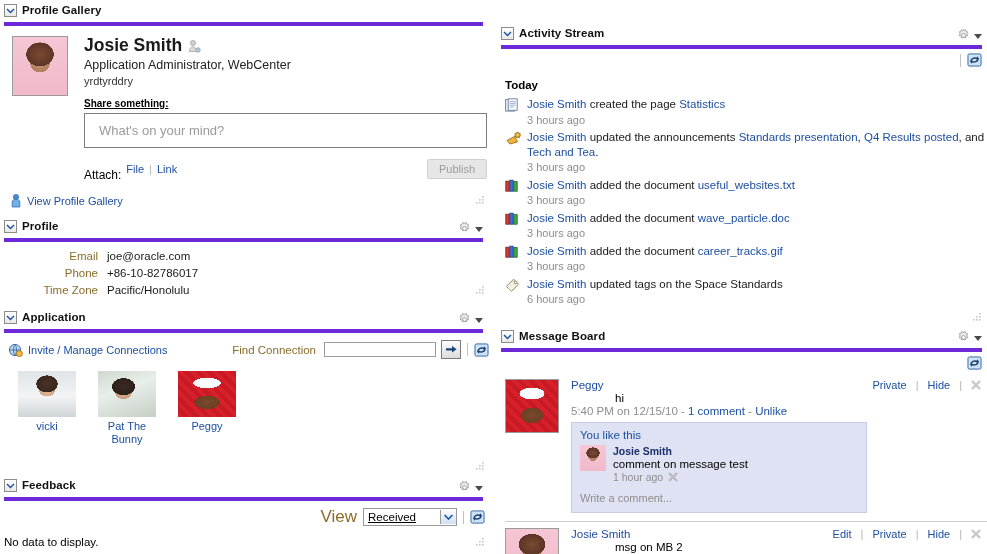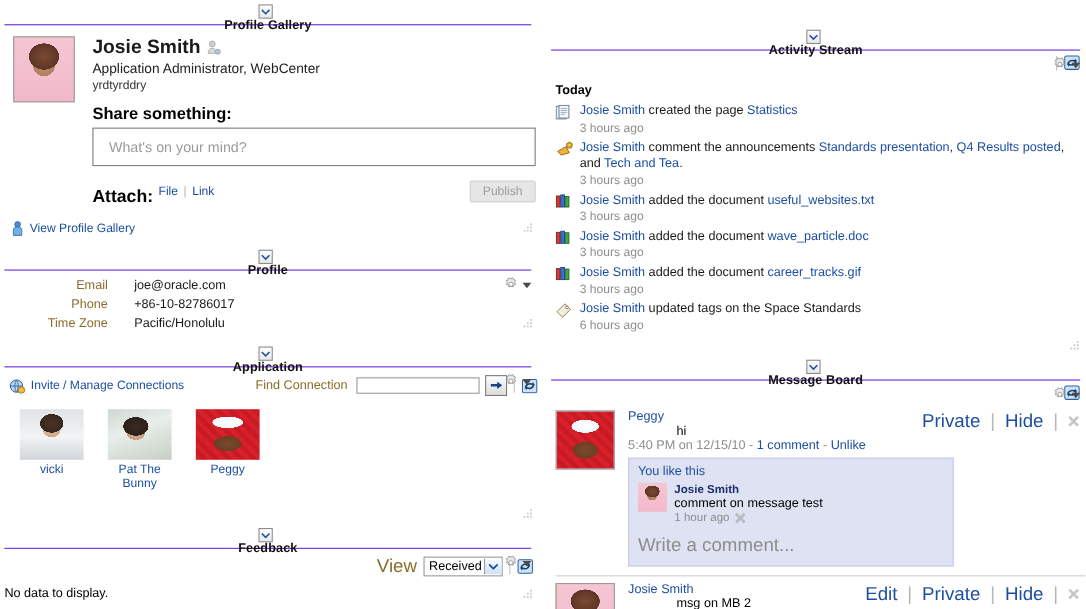--- a/index.html
+++ b/index.html
@@ -9,25 +9,24 @@
     font-family:"Liberation Sans","DejaVu Sans",sans-serif;
     font-size:11px;
     color:#000000;
     overflow:hidden;
   }
   .page{position:relative;width:987px;height:554px;}
 
   
   .sec-head{
     position:relative;
-    display:flex;align-items:center;
-    border-bottom:1px solid #6d28d9;
+    display:flex;
+    border-bottom:4px solid #6d28d9;
     padding-bottom:2px;
     height:16px;
-    flex-direction:column;
   }
   .sec-title{
     font-weight:bold;font-size:11.5px;color:#111;
     letter-spacing:0.1px;
     white-space:nowrap;
   }
   .disc{
     width:13px;height:13px;
     border:1px solid #8b8b8b;
     background:linear-gradient(#ffffff,#e8e8e8);
@@ -62,41 +61,41 @@
   #profile-gallery-head{margin:4px 6px 0 4px;}
   .pg-body{display:flex;margin:10px 0 0 12px;}
   .avatar-lg{
     width:54px;height:58px;border:1px solid #9a9a9a;flex:0 0 auto;
     overflow:hidden;position:relative;background:#cbb39c;
   }
   .pg-info{margin-left:16px;flex:1 1 auto;}
   .pg-name{font-size:17.5px;font-weight:bold;color:#1a1a1a;display:flex;align-items:center;gap:6px;line-height:1.1;}
   .pg-title{font-size:12.5px;color:#222;margin-top:3px;}
   .pg-hand{font-size:11px;color:#333;margin-top:3px;}
-  .share-label{font-weight:bold;font-size:15px;margin-top:11px;}
+  .share-label{font-weight:bold;font-size:10px;margin-top:11px;text-decoration:underline;}
   .share-box{
     margin-top:4px;width:403px;height:35px;border:1px solid #7d7d7d;
     background:#fff;box-sizing:border-box;
     display:flex;align-items:center;padding-left:14px;
   }
   .share-ph{color:#9b9b9b;font-size:13px;}
   .attach-row{display:flex;align-items:center;margin-top:7px;width:403px;}
-  .attach-lbl{font-weight:bold;font-size:16px;margin-top:13px;}
+  .attach-lbl{font-weight:normal;font-size:12px;margin-top:13px;}
   .lnk{color:#1d4fa0;text-decoration:none;font-size:11px;}
   .sep-pipe{color:#b5b5b5;margin:0 5px;}
   .publish-btn{
     margin-left:auto;background:#e6e6e6;border:1px solid #d0d0d0;
     color:#9c9c9c;font-size:11px;padding:3px 11px;border-radius:2px;
   }
   .vpg-row{display:flex;align-items:center;margin:12px 0 0 10px;gap:5px;}
 
   
   .prof-rows{margin-top:6px;}
   .prow{display:flex;font-size:11.5px;line-height:17px;}
-  .plabel{width:98px;text-align:right;color:#8a6d2b;padding-right:24px;}
+  .plabel{width:98px;text-align:right;color:#8a6d2b;padding-right:9px;}
   .pval{color:#1a1a1a;}
 
   
   .conn-row{display:flex;margin-top:7px;padding-left:8px;}
   .conn-manage{display:flex;align-items:center;gap:5px;}
   .find-lbl{color:#8a6d2b;font-size:11.5px;margin-right:8px;}
   .find-input{width:112px;height:15px;border:1px solid #9c9c9c;background:#fff;box-sizing:border-box;}
   .go-btn{
     width:18px;height:17px;border:1px solid #7b7b7b;
     background:linear-gradient(#fdfdfd,#dcdcdc);
@@ -107,21 +106,21 @@
   .conn-thumb{width:58px;height:46px;border:0;overflow:hidden;position:relative;}
   .conn-name{color:#1d4fa0;font-size:11px;margin-top:3px;line-height:13px;}
 
   
   .fb-row{display:flex;align-items:center;justify-content:flex-end;margin-top:6px;padding-right:4px;}
   .view-lbl{color:#8a6d2b;font-size:17px;margin-right:6px;}
   .select{
     display:inline-flex;align-items:center;
     border:1px solid #9a9a9a;background:#fff;height:16px;padding:0 0 0 4px;font-size:11.5px;
   }
-  .select .val{padding-right:2px;}
+  .select .val{padding-right:24px;text-decoration:underline;}
   .sel-arrow{
     width:15px;height:14px;background:linear-gradient(#fbfcff,#cfe0f5);
     border-left:1px solid #9a9a9a;display:inline-flex;align-items:center;justify-content:center;
   }
   .nodata{font-size:11.5px;margin-top:9px;padding-left:4px;}
 
   
   .tool-row{display:flex;align-items:center;justify-content:flex-end;margin-top:4px;padding-right:5px;}
   .today{font-weight:bold;font-size:11.5px;margin:12px 0 3px 8px;}
   .act{display:flex;margin:0 0 0 8px;padding-top:3px;}
@@ -132,36 +131,36 @@
 
   
   .msg{display:flex;margin-top:9px;padding-left:8px;}
   .msg-av{width:52px;height:52px;flex:0 0 52px;border:1px solid #9a9a9a;overflow:hidden;position:relative;}
   .msg-main{flex:1 1 auto;padding-left:12px;}
   .msg-head{display:flex;align-items:flex-start;}
   .msg-author{color:#1d4fa0;font-size:11.5px;}
   .msg-body{font-size:11.5px;margin-top:1px;padding-left:44px;}
   .msg-meta{font-size:11.5px;color:#8d8d8d;margin-top:1px;}
   .msg-meta a{color:#1d4fa0;text-decoration:none;}
-  .msg-acts{margin-left:auto;display:flex;align-items:center;font-size:17px;gap:4px;padding-right:6px;}
+  .msg-acts{margin-left:auto;display:flex;align-items:center;font-size:11px;gap:4px;padding-right:6px;}
   .msg-acts a{color:#1d4fa0;text-decoration:none;}
   .xicon{width:10px;height:10px;opacity:.55;}
 
   .cmt-box{
     background:#dfe2f2;border:1px solid #c7cbe6;margin-top:5px;
     padding:6px 8px 8px 8px;width:296px;box-sizing:border-box;
   }
   .cmt-like{color:#1d4fa0;font-size:11.5px;}
   .cmt{display:flex;margin-top:4px;}
   .cmt-av{width:26px;height:26px;flex:0 0 26px;overflow:hidden;position:relative;border:0;}
   .cmt-main{padding-left:7px;}
   .cmt-author{color:#1a2f6b;font-size:10.5px;font-weight:bold;}
   .cmt-text{font-size:11.5px;margin-top:1px;}
   .cmt-time{font-size:10.5px;color:#8d8d8d;margin-top:1px;display:flex;align-items:center;gap:5px;}
-  .cmt-write{color:#8d8d8d;font-size:17px;margin-top:9px;}
+  .cmt-write{color:#8d8d8d;font-size:11px;margin-top:9px;}
 
   .hr-soft{height:1px;background:#cfcfcf;margin:8px 0 0 8px;}
 
   
   .ph-josie{
     background:
       radial-gradient(ellipse 42% 34% at 50% 30%, #7a4a33 0%, #5d3525 60%, rgba(93,53,37,0) 61%),
       radial-gradient(ellipse 26% 24% at 50% 44%, #c29274 0%, #b07d5e 70%, rgba(176,125,94,0) 71%),
       linear-gradient(#f5c6d4 0%,#f1b9c9 100%),
       #e7c4b0;
@@ -461,21 +460,21 @@
 
     <div class="act">
       <span class="act-ico">
         <svg width="16" height="15" viewBox="0 0 16 15">
           <path d="M2 9.6 L9.5 5.4 L12.6 10.8 L5.1 13z" fill="#f2b33d" stroke="#9a6d12" stroke-width="0.9"></path>
           <circle cx="12.6" cy="4.2" r="2.6" fill="#fbe08a" stroke="#9a6d12" stroke-width="0.9"></circle>
           <path d="M12.6 0.8l.8 2 2.1.2-1.6 1.4.5 2-1.8-1.1-1.8 1.1.5-2-1.6-1.4 2.1-.2z" fill="#ffd24d" stroke="#9a6d12" stroke-width="0.6"></path>
         </svg>
       </span>
       <span class="act-txt">
-        <a href="#">Josie Smith</a><span> comment the announcements </span><a href="#">Standards presentation</a>, <a href="#">Q4 Results posted</a>, and <a href="#">Tech and Tea</a><span>.</span>
+        <a href="#">Josie Smith</a><span> updated the announcements </span><a href="#">Standards presentation</a>, <a href="#">Q4 Results posted</a>, and <a href="#">Tech and Tea</a><span>.</span>
         <div class="act-time">3 hours ago</div>
       </span>
     </div>
 
     <div class="act">
       <span class="act-ico">
         <svg width="14" height="14" viewBox="0 0 14 14">
           <rect x="0.8" y="2.2" width="3.4" height="10" fill="#d23b32" stroke="#7d1f19" stroke-width="0.8"></rect>
           <rect x="4.8" y="1.2" width="3.4" height="11" fill="#3b6fd2" stroke="#1c3c7d" stroke-width="0.8"></rect>
           <rect x="8.8" y="2.6" width="3.4" height="9.6" fill="#3faa44" stroke="#1f6323" stroke-width="0.8"></rect>

